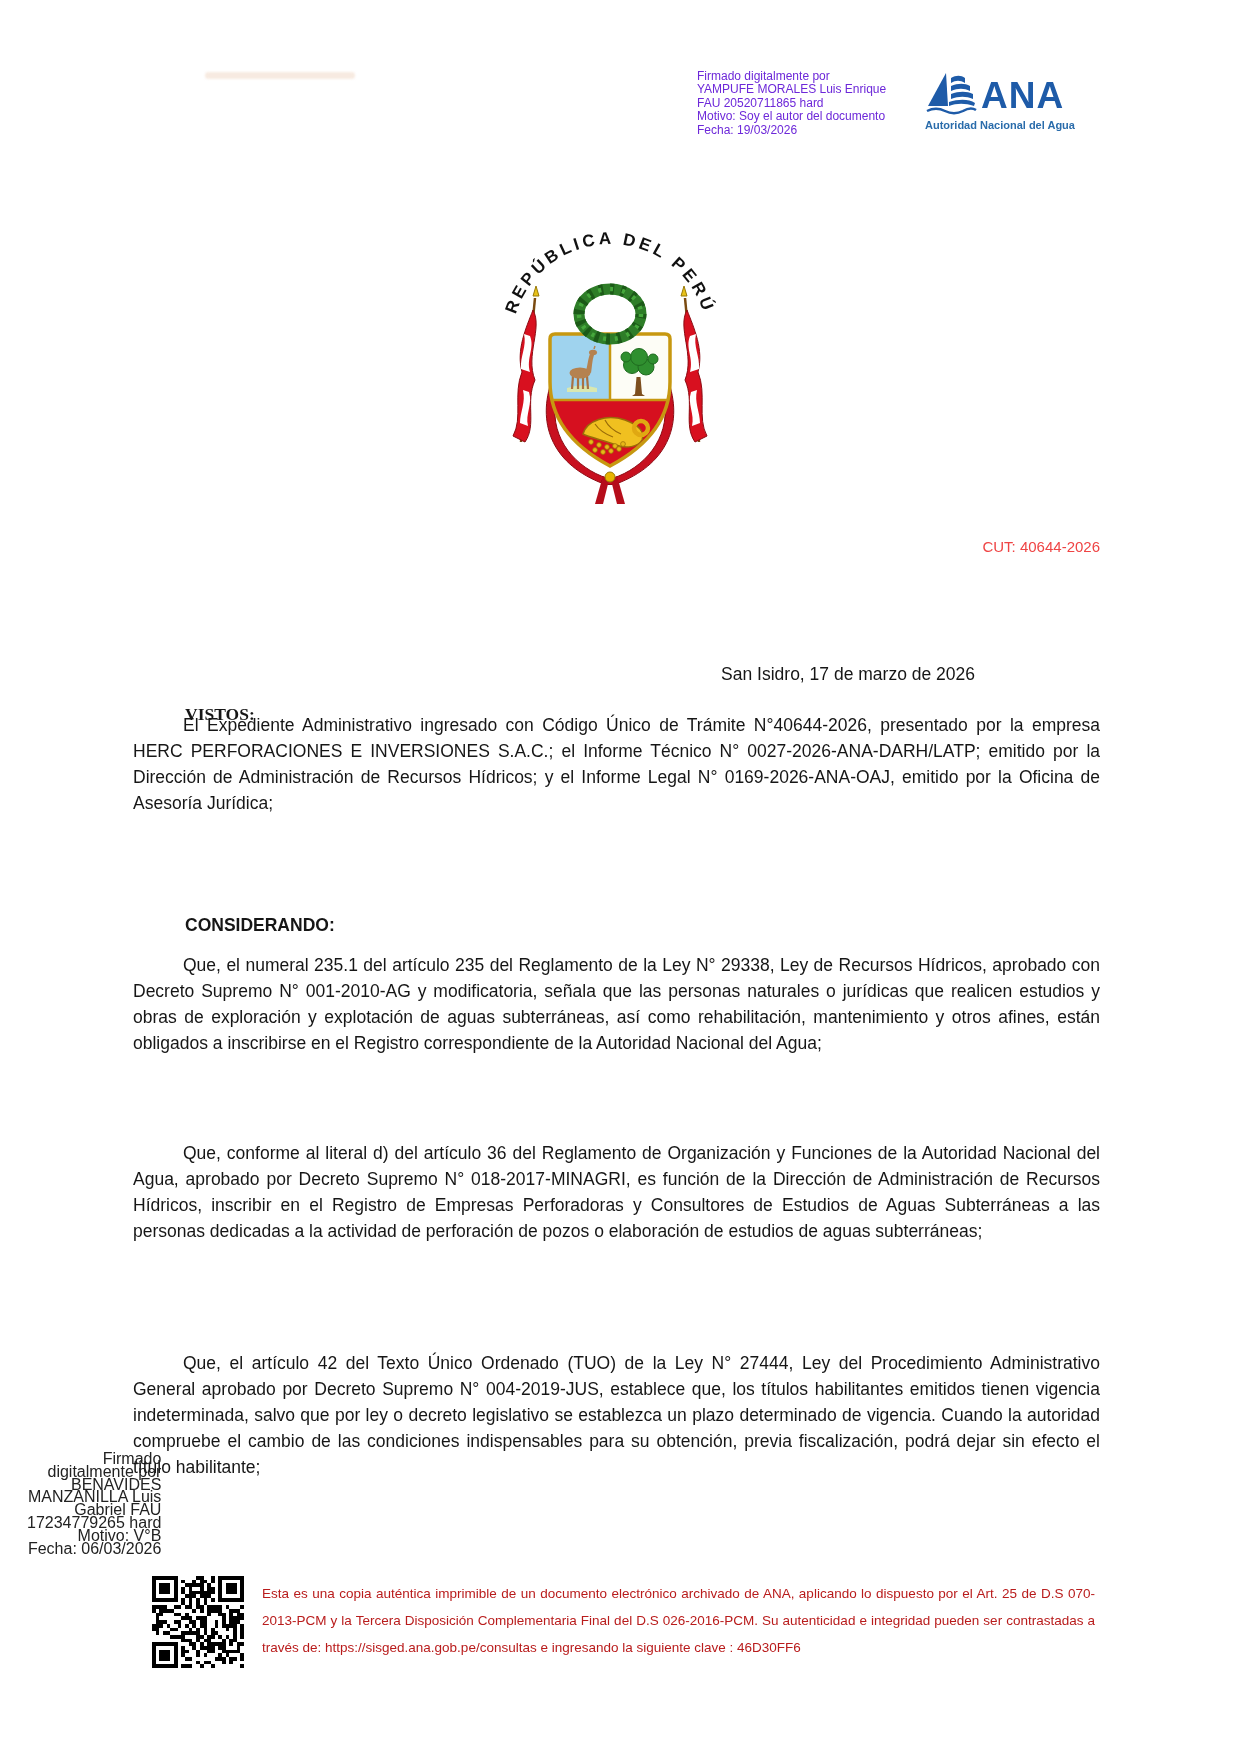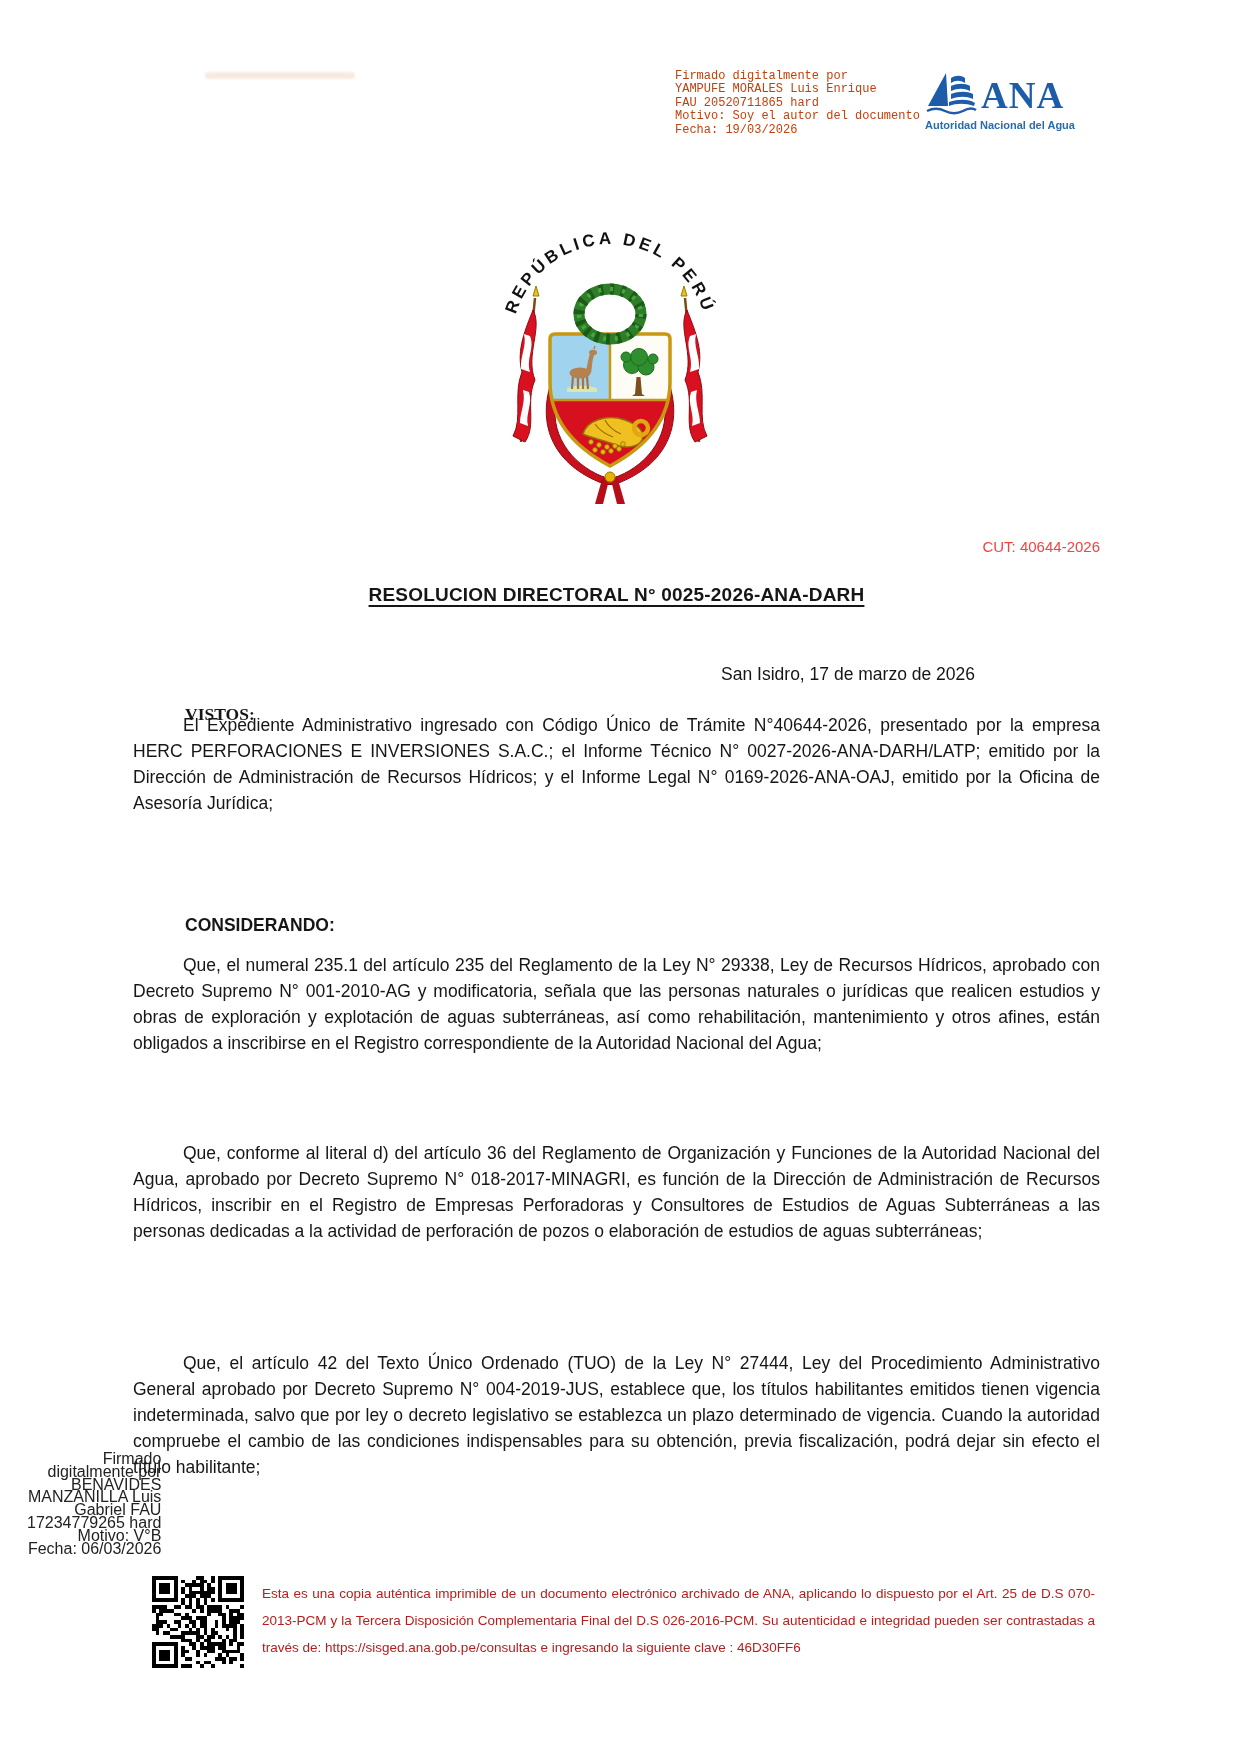--- a/index.html
+++ b/index.html
@@ -1,23 +1,23 @@
 <!DOCTYPE html>
 <html><head>
 <meta charset="utf-8">
 <style>
   html,body{margin:0;padding:0;background:#e8e8e8;}
   .page{position:relative;width:1241px;height:1755px;background:#ffffff;margin:0 auto;
         font-family:"Liberation Sans", sans-serif;color:#161616;overflow:hidden;}
   .abs{position:absolute;}
   .faint-mark{left:205px;top:72px;width:150px;height:7px;background:#f6e6da;opacity:.8;border-radius:3px;filter:blur(1px);}
-  .sig-top{left:675px;top:70px;font-size:12px;line-height:13.4px;color:#c2410c;font-family:Liberation Mono, monospace;}
+  .sig-top{left:697px;top:70px;font-size:12px;line-height:13.4px;color:#6d28d9;}
   .sig-side{left:27px;top:1453px;font-size:16px;line-height:12.8px;color:#222;text-align:right;}
   .logo{left:925px;top:70px;width:170px;}
-  .logo-row{display:flex;align-items:flex-end;font-family:Liberation Serif, serif;}
+  .logo-row{display:flex;align-items:flex-end;}
   .logo-acronym{font-size:37px;font-weight:bold;color:#1e5ba8;letter-spacing:1px;line-height:40px;margin-left:4px;}
   .logo-sub{margin-top:3px;font-size:11px;font-weight:bold;color:#2a6cab;white-space:nowrap;}
   .cut{left:800px;top:538px;width:300px;text-align:right;font-size:15px;color:#ef4444;}
   .title{left:133px;top:584px;width:967px;text-align:center;font-size:19px;font-weight:bold;
          text-decoration:underline;text-decoration-thickness:2px;text-underline-offset:4px;letter-spacing:.2px;}
   .dateline{left:133px;top:648px;width:842px;text-align:right;font-size:17.5px;margin-top:16px;}
   .sec-head{left:185px;font-size:17.5px;font-weight:bold;}
   .para{left:133px;width:967px;text-align:justify;text-indent:50px;font-size:17.5px;line-height:26px;}
   .footer-text{left:262px;top:1580px;width:833px;font-size:13.5px;line-height:27px;text-align:justify;color:#b91c1c;}
   .qr{left:152px;top:1576px;}
@@ -135,21 +135,20 @@
 
     <g>
       <ellipse cx="115" cy="84" rx="31" ry="25" fill="none" stroke="#2e7d28" stroke-width="11"></ellipse>
       <ellipse cx="115" cy="84" rx="31" ry="25" fill="none" stroke="#1c5a18" stroke-width="11" stroke-dasharray="4 7"></ellipse>
       <ellipse cx="115" cy="84" rx="31" ry="25" fill="none" stroke="#46a83c" stroke-width="4.5" stroke-dasharray="3 9"></ellipse>
     </g>
   </svg>
 
   <div class="abs cut">CUT: 40644-2026</div>
 
-  <div class="abs title">RESOLUCION DIRECTORAL N° 0025-2026-ANA-DARH</div>
 
   <div class="abs dateline">San Isidro, 17 de marzo de 2026</div>
 
   <div class="abs sec-head" style="top:704px;font-family:Liberation Serif, serif;">VISTOS:</div>
   <div class="abs para" style="top:712px;">El Expediente Administrativo ingresado con Código Único de Trámite N°40644-2026, presentado por la empresa HERC PERFORACIONES E INVERSIONES S.A.C.; el Informe Técnico N° 0027-2026-ANA-DARH/LATP; emitido por la Dirección de Administración de Recursos Hídricos; y el Informe Legal N° 0169-2026-ANA-OAJ, emitido por la Oficina de Asesoría Jurídica;</div>
 
   <div class="abs sec-head" style="top:915px;">CONSIDERANDO:</div>
   <div class="abs para" style="top:952px;">Que, el numeral 235.1 del artículo 235 del Reglamento de la Ley N° 29338, Ley de Recursos Hídricos, aprobado con Decreto Supremo N° 001-2010-AG y modificatoria, señala que las personas naturales o jurídicas que realicen estudios y obras de exploración y explotación de aguas subterráneas, así como rehabilitación, mantenimiento y otros afines, están obligados a inscribirse en el Registro correspondiente de la Autoridad Nacional del Agua;</div>
   <div class="abs para" style="top:1140px;">Que, conforme al literal d) del artículo 36 del Reglamento de Organización y Funciones de la Autoridad Nacional del Agua, aprobado por Decreto Supremo N° 018-2017-MINAGRI, es función de la Dirección de Administración de Recursos Hídricos, inscribir en el Registro de Empresas Perforadoras y Consultores de Estudios de Aguas Subterráneas a las personas dedicadas a la actividad de perforación de pozos o elaboración de estudios de aguas subterráneas;</div>
   <div class="abs para" style="top:1350px;">Que, el artículo 42 del Texto Único Ordenado (TUO) de la Ley N° 27444, Ley del Procedimiento Administrativo General aprobado por Decreto Supremo N° 004-2019-JUS, establece que, los títulos habilitantes emitidos tienen vigencia indeterminada, salvo que por ley o decreto legislativo se establezca un plazo determinado de vigencia. Cuando la autoridad compruebe el cambio de las condiciones indispensables para su obtención, previa fiscalización, podrá dejar sin efecto el título habilitante;</div>

